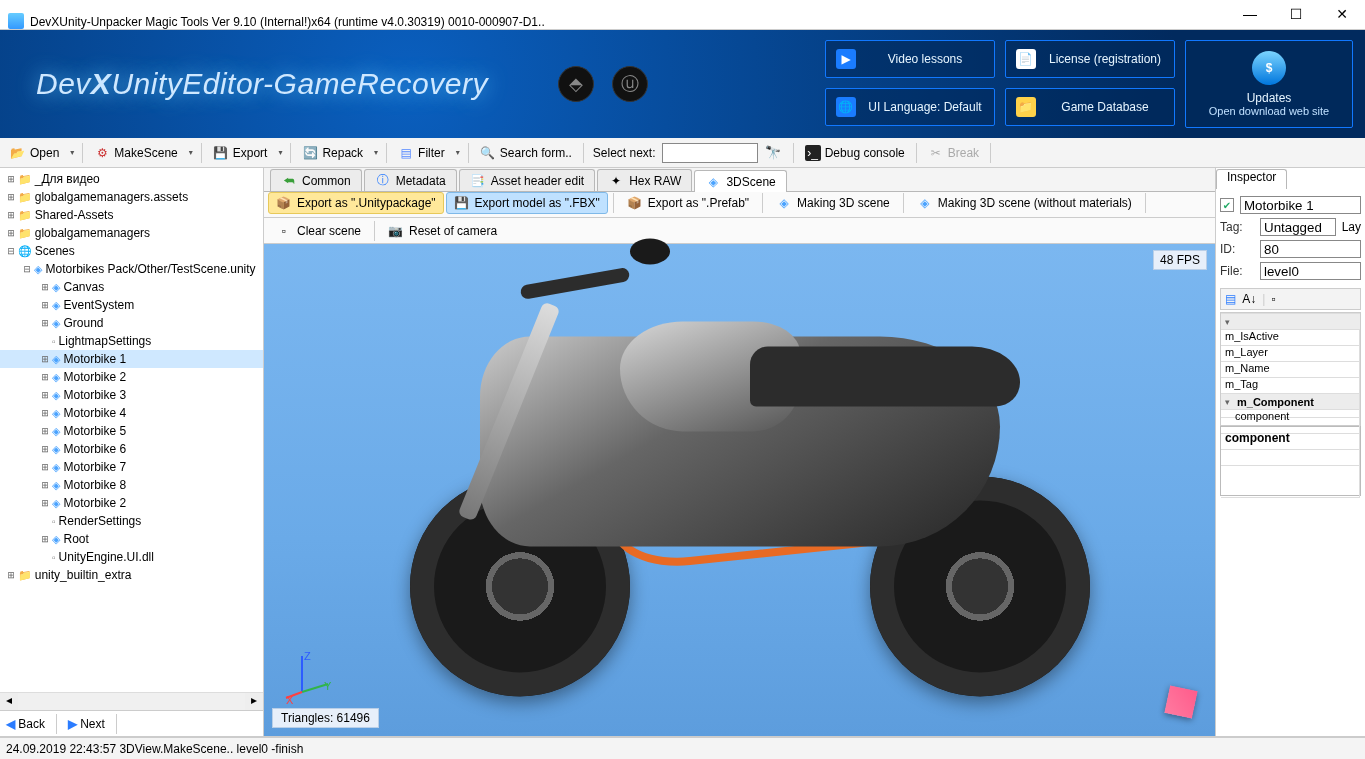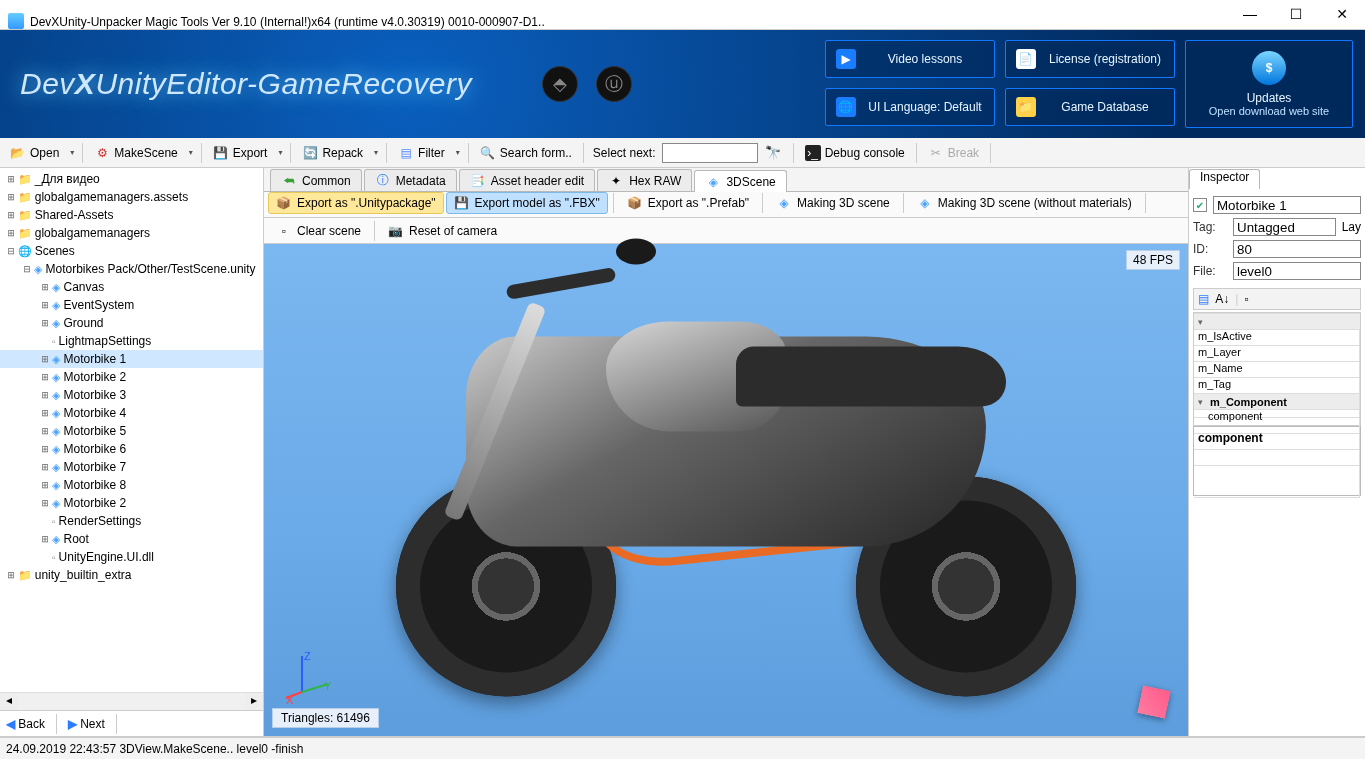--- a/index.html
+++ b/index.html
@@ -4,21 +4,21 @@
 <style>
 * { box-sizing: border-box; margin:0; padding:0; }
 body { font-family: "Segoe UI", Tahoma, Arial, sans-serif; font-size:12px; background:#fff; color:#000; width:1365px; height:759px; overflow:hidden; display:flex; flex-direction:column; }
 .titlebar { height:30px; display:flex; align-items:flex-end; border-bottom:1px solid #ccc; }
 .title-icon { width:16px; height:16px; margin:0 6px 0 8px; background:linear-gradient(#6cf,#39f); border-radius:2px; }
 .title-text { flex:1; font-size:12px; }
 .win-btns { display:flex; }
 .win-btn { width:46px; height:30px; display:flex; align-items:center; justify-content:center; font-size:14px; }
 
 .banner { height:108px; background: radial-gradient(circle at 30% 50%, #0a5fbf 0%, #012a5e 80%); display:flex; align-items:center; color:#cfe8ff; position:relative; }
-.logo { font-size:30px; font-weight:300; margin-left:20px; font-style:italic; text-shadow:0 0 20px #6cf; letter-spacing:.5px; }
+.logo { font-size:30px; font-weight:300; margin-left:36px; font-style:italic; text-shadow:0 0 20px #6cf; letter-spacing:.5px; }
 .logo b { font-weight:700; }
 .engine-icons { margin-left:70px; display:flex; gap:18px; }
 .engine-icons div { width:36px; height:36px; border-radius:50%; background:#111; border:1px solid #333; display:flex;align-items:center;justify-content:center; font-size:18px;color:#888;}
 .right-grid { margin-left:auto; margin-right:12px; display:flex; gap:10px; }
 .rcol { display:flex; flex-direction:column; gap:10px; }
 .rcard { width:170px; height:38px; border:1px solid #1178ff; background:rgba(0,40,90,.55); display:flex; align-items:center; padding:0 10px; color:#e6f5ff; font-size:12px; border-radius:2px; }
 .r-ico { width:20px;height:20px; margin-right:10px; border-radius:3px; display:flex;align-items:center;justify-content:center; font-size:12px;}
 .rcard span { flex:1; text-align:center; }
 .upd { width:168px; height:88px; border:1px solid #1178ff; background:rgba(0,40,90,.55); display:flex; flex-direction:column; align-items:center; justify-content:center; padding:6px; border-radius:2px;}
 .upd-ico { width:34px;height:34px; background:linear-gradient(#7bd4ff,#0076dd); border-radius:50%; margin-bottom:6px; display:flex;align-items:center;justify-content:center; color:#fff; font-weight:bold;}
@@ -76,21 +76,21 @@
 .bike .frame { position:absolute; left:240px; top:200px; width:320px; height:90px; border:8px solid #e86a24; border-radius:100px/60px; background:transparent; transform:rotate(-6deg);}
 .wheel { position:absolute; width:220px; height:220px; border-radius:50%; background:radial-gradient(circle,#333 0 18%,#666 18% 22%,#1a1a1a 22% 60%, #0e0e0e 60% 100%); box-shadow:inset 0 0 0 24px #2d2d2d, 0 6px 18px rgba(0,0,0,.4);}
 .wheel.front{ left:40px; top:210px;}
 .wheel.rear { left:500px; top:210px;}
 .bike .seat { position:absolute; left:380px; top:80px; width:270px; height:60px; background:#2c2c2c; border-radius:30px 80px 40px 10px / 30px 60px 40px 10px;}
 .bike .tank { position:absolute; left:250px; top:55px; width:180px; height:110px; background:linear-gradient(160deg,#d7d7d7,#555); border-radius:80px 60px 60px 80px / 60px 40px 60px 80px;}
 .bike .fork { position:absolute; left:130px; top:30px; width:18px; height:230px; background:linear-gradient(#ddd,#777); transform:rotate(22deg); border-radius:6px;}
 .bike .bar  { position:absolute; left:150px; top:10px; width:110px; height:14px; background:#2c2c2c; border-radius:8px; transform:rotate(-10deg);}
 .bike .mirror{position:absolute; left:260px; top:-28px; width:40px;height:26px; background:#1a1a1a; border-radius:50%;}
 
-.inspector { width:177px; border-left:1px solid #ccc; display:flex; flex-direction:column; background:#fff; }
+.inspector { width:150px; border-left:1px solid #ccc; display:flex; flex-direction:column; background:#fff; }
 .insp-tab { height:22px; display:flex; align-items:center; }
 .insp-tab .t { padding:0 10px; height:20px; background:#fff; border:1px solid #b8b8b8; border-bottom:none; border-radius:3px 3px 0 0;}
 .insp-body { flex:1; padding:4px 4px; overflow:auto; }
 .field { display:flex; align-items:center; height:22px; gap:6px; }
 .field label { width:34px; color:#333; }
 .chk { width:14px;height:14px; border:1px solid #888; display:inline-flex;align-items:center;justify-content:center; font-size:10px; color:#2a6; }
 .inp { flex:1; min-width:0; height:18px; border:1px solid #888; padding:0 3px; background:#fff; }
 .mini-tb { height:22px; border:1px solid #ccc; background:#f3f3f3; display:flex; align-items:center; padding:0 4px; gap:6px; margin:6px 0 2px;}
 .grid { border:1px solid #ccc; font-size:11px; }
 .gr { display:flex; height:16px;flex-direction:column; }

